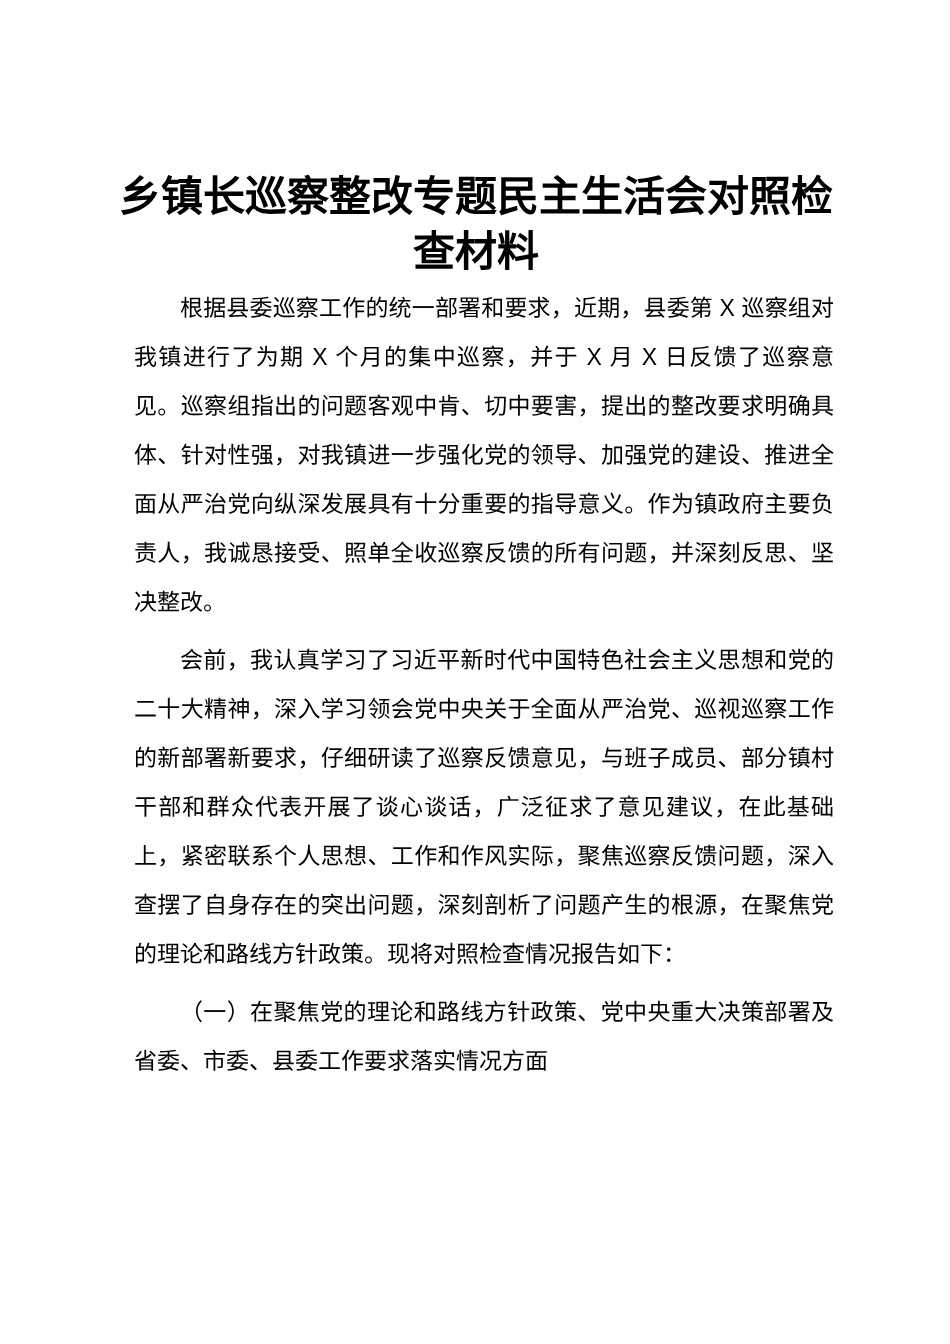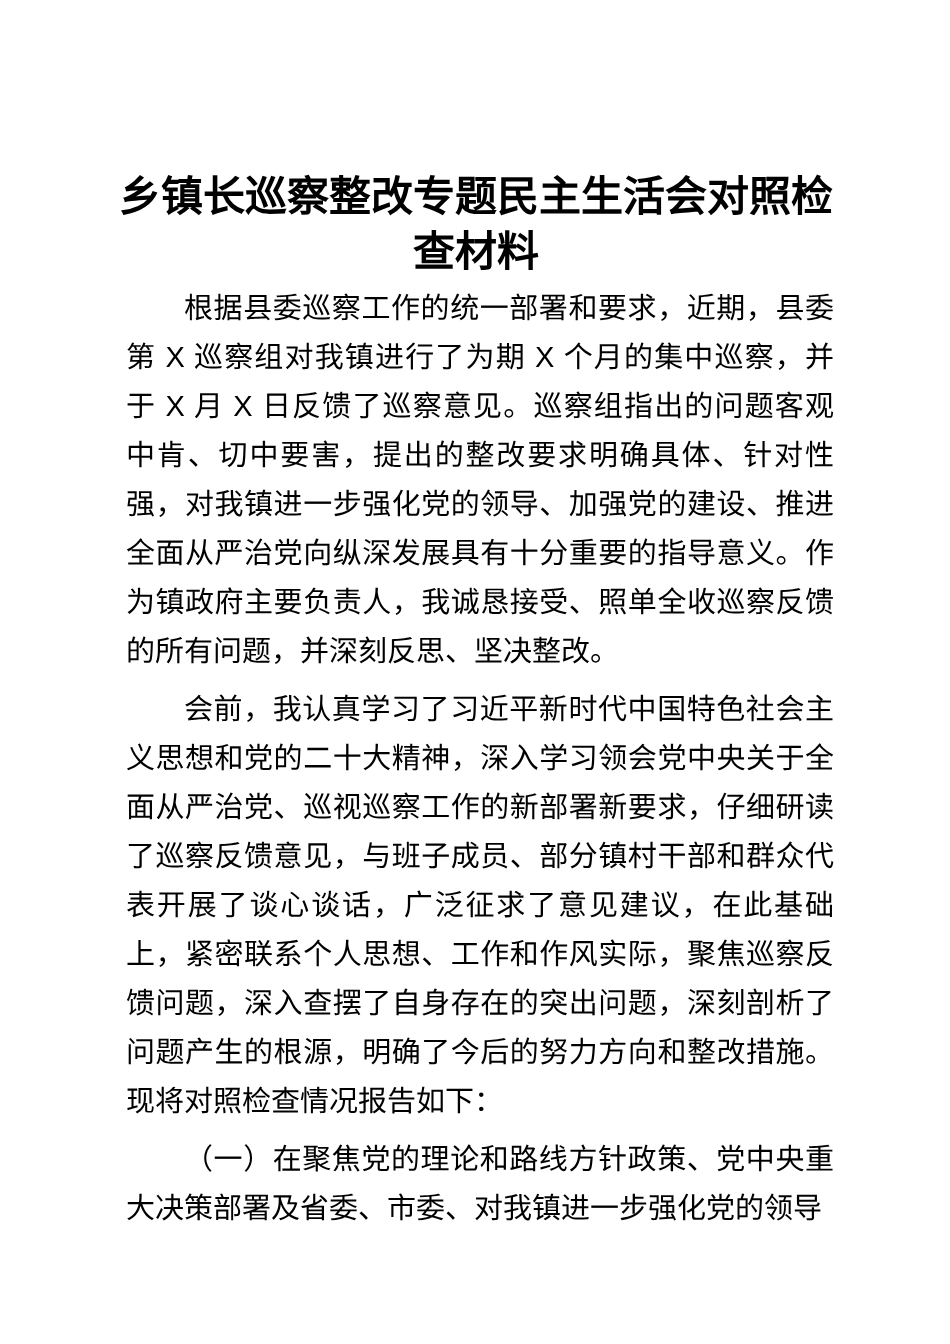--- a/index.html
+++ b/index.html
@@ -23,33 +23,33 @@
     font-size: 42px;
     line-height: 55px;
     text-align: center;
     letter-spacing: 0;
     margin: 0 0 4px 0;
     color: #000000;
   }
   .body-para {
     font-family: "Liberation Sans", "DejaVu Sans", sans-serif;
     font-weight: 400;
-    font-size: 29px;
+    font-size: 23px;
     line-height: 49px;
     text-align: justify;
     text-indent: 2em;
-    margin: 0 0 9px 8px;
+    margin: 0 0 9px 16px;
     color: #000000;
   }
 </style>
 </head>
 <body>
 
 <div class="page">
   <h1 class="doc-title">乡镇长巡察整改专题民主生活会对照检查材料</h1>
 
   <p class="body-para">根据县委巡察工作的统一部署和要求，近期，县委第 X 巡察组对我镇进行了为期 X 个月的集中巡察，并于 X 月 X 日反馈了巡察意见。巡察组指出的问题客观中肯、切中要害，提出的整改要求明确具体、针对性强，对我镇进一步强化党的领导、加强党的建设、推进全面从严治党向纵深发展具有十分重要的指导意义。作为镇政府主要负责人，我诚恳接受、照单全收巡察反馈的所有问题，并深刻反思、坚决整改。</p>
 
-  <p class="body-para">会前，我认真学习了习近平新时代中国特色社会主义思想和党的二十大精神，深入学习领会党中央关于全面从严治党、巡视巡察工作的新部署新要求，仔细研读了巡察反馈意见，与班子成员、部分镇村干部和群众代表开展了谈心谈话，广泛征求了意见建议，在此基础上，紧密联系个人思想、工作和作风实际，聚焦巡察反馈问题，深入查摆了自身存在的突出问题，深刻剖析了问题产生的根源，明确了今后的努力方向和整改措施。现将对照检查情况报告如下：</p>
+  <p class="body-para">会前，我认真学习了习近平新时代中国特色社会主义思想和党的二十大精神，深入学习领会党中央关于全面从严治党、巡视巡察工作的新部署新要求，仔细研读了巡察反馈意见，与班子成员、部分镇村干部和群众代表开展了谈心谈话，广泛征求了意见建议，在此基础上，紧密联系个人思想、工作和作风实际，聚焦巡察反馈问题，深入查摆了自身存在的突出问题，深刻剖析了问题产生的根源，在聚焦党的理论和路线方针政策。现将对照检查情况报告如下：</p>
 
 
-  <p class="body-para">（一）在聚焦党的理论和路线方针政策、党中央重大决策部署及省委、市委、对我镇进一步强化党的领导</p>
+  <p class="body-para">（一）在聚焦党的理论和路线方针政策、党中央重大决策部署及省委、市委、县委工作要求落实情况方面</p>
 </div>
 
 </body></html>

